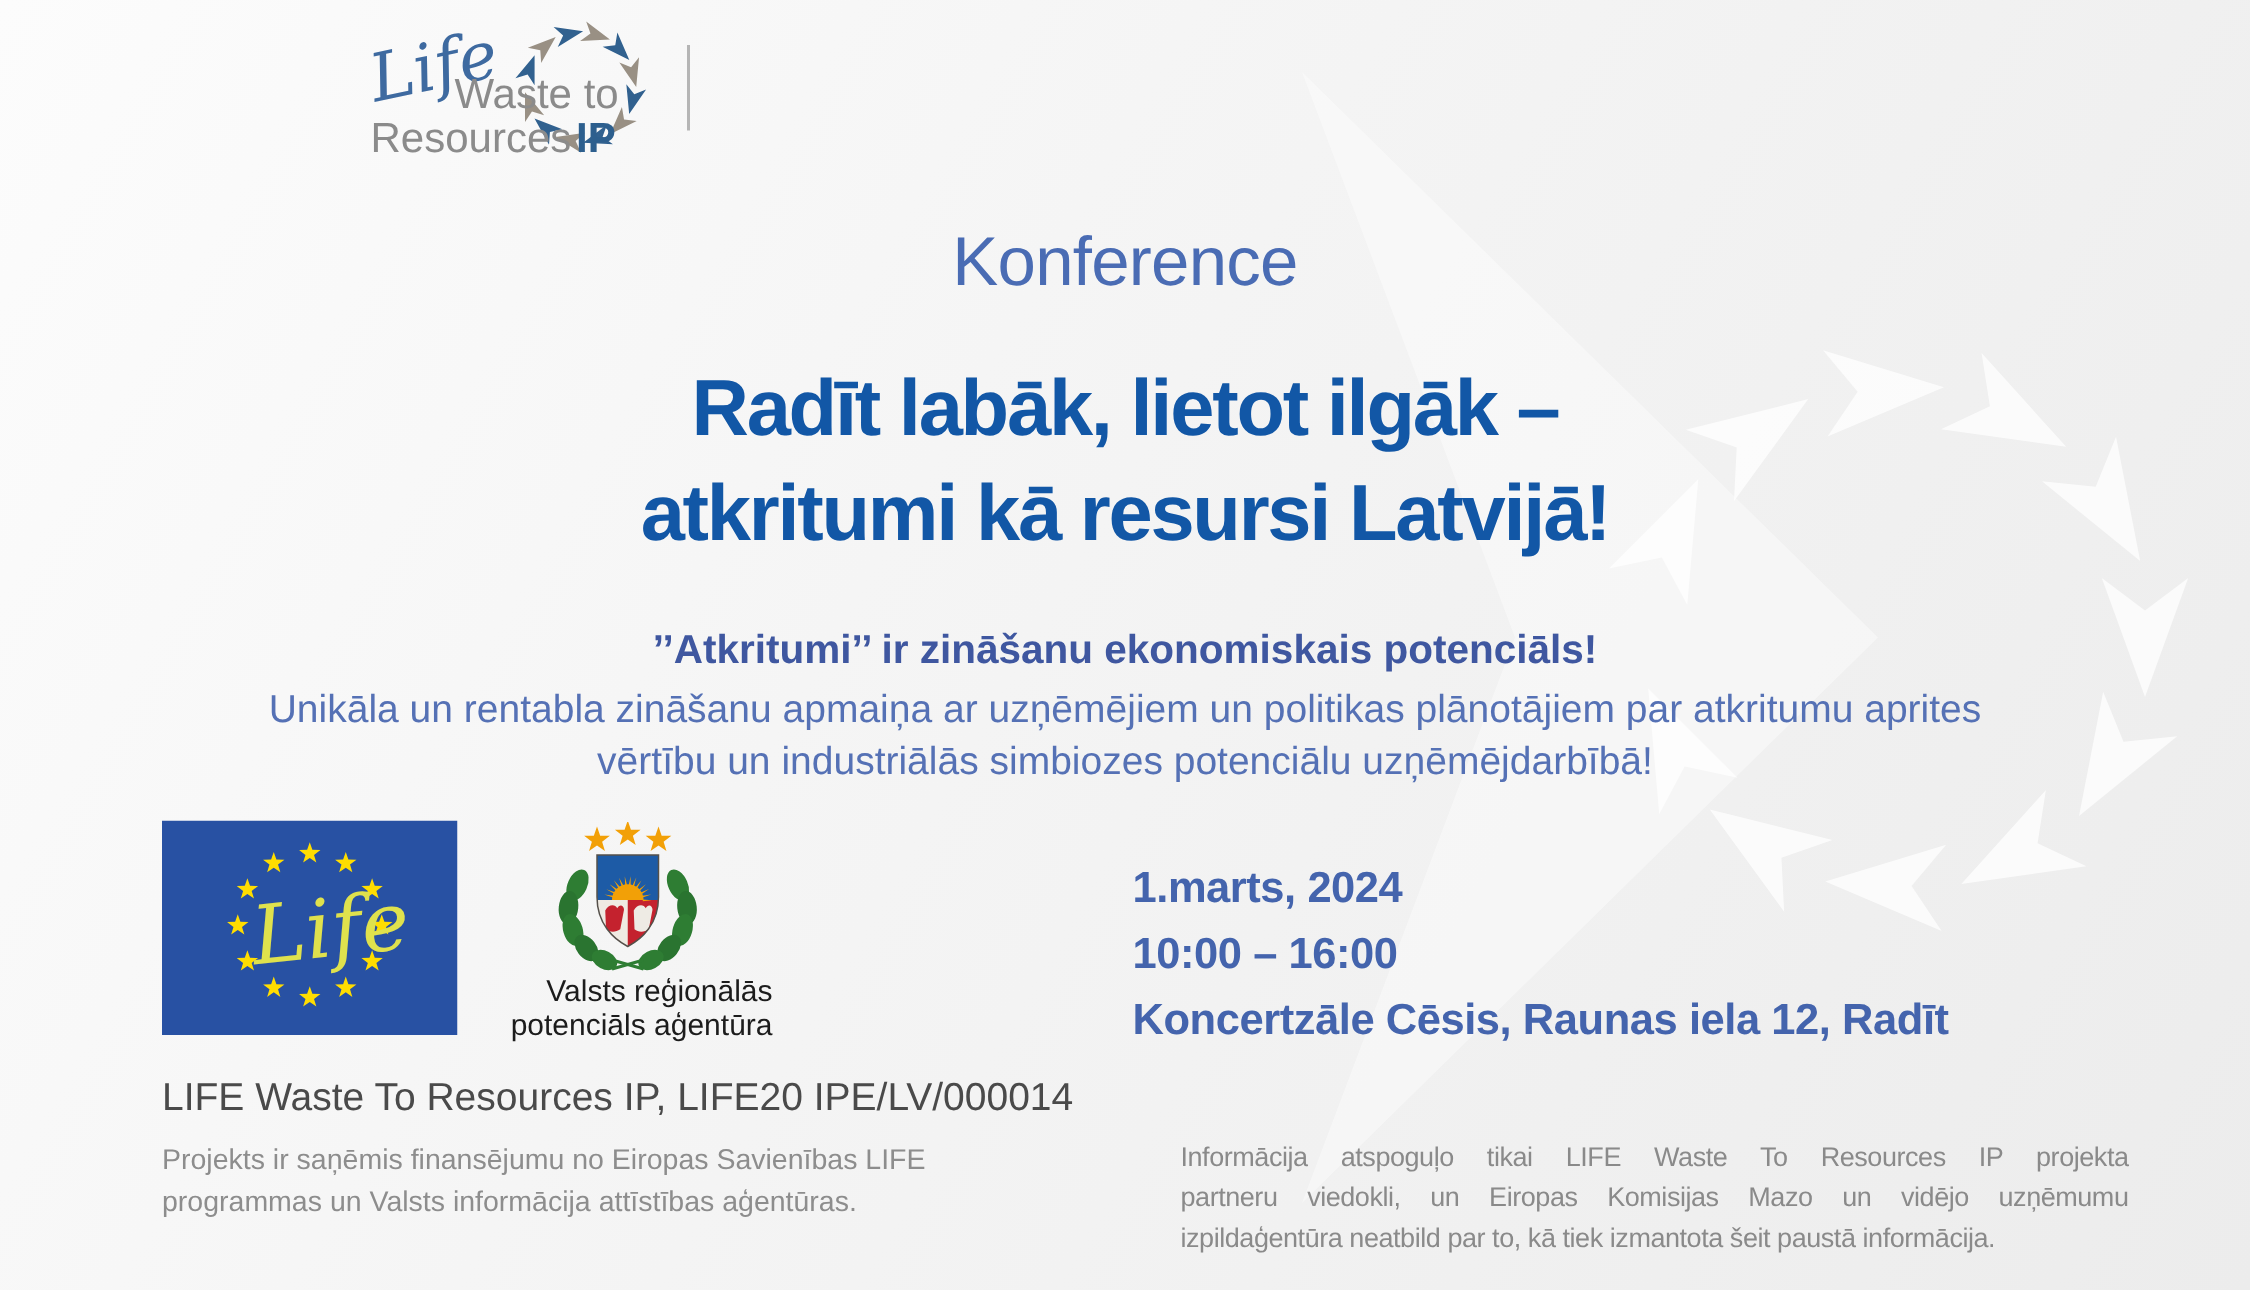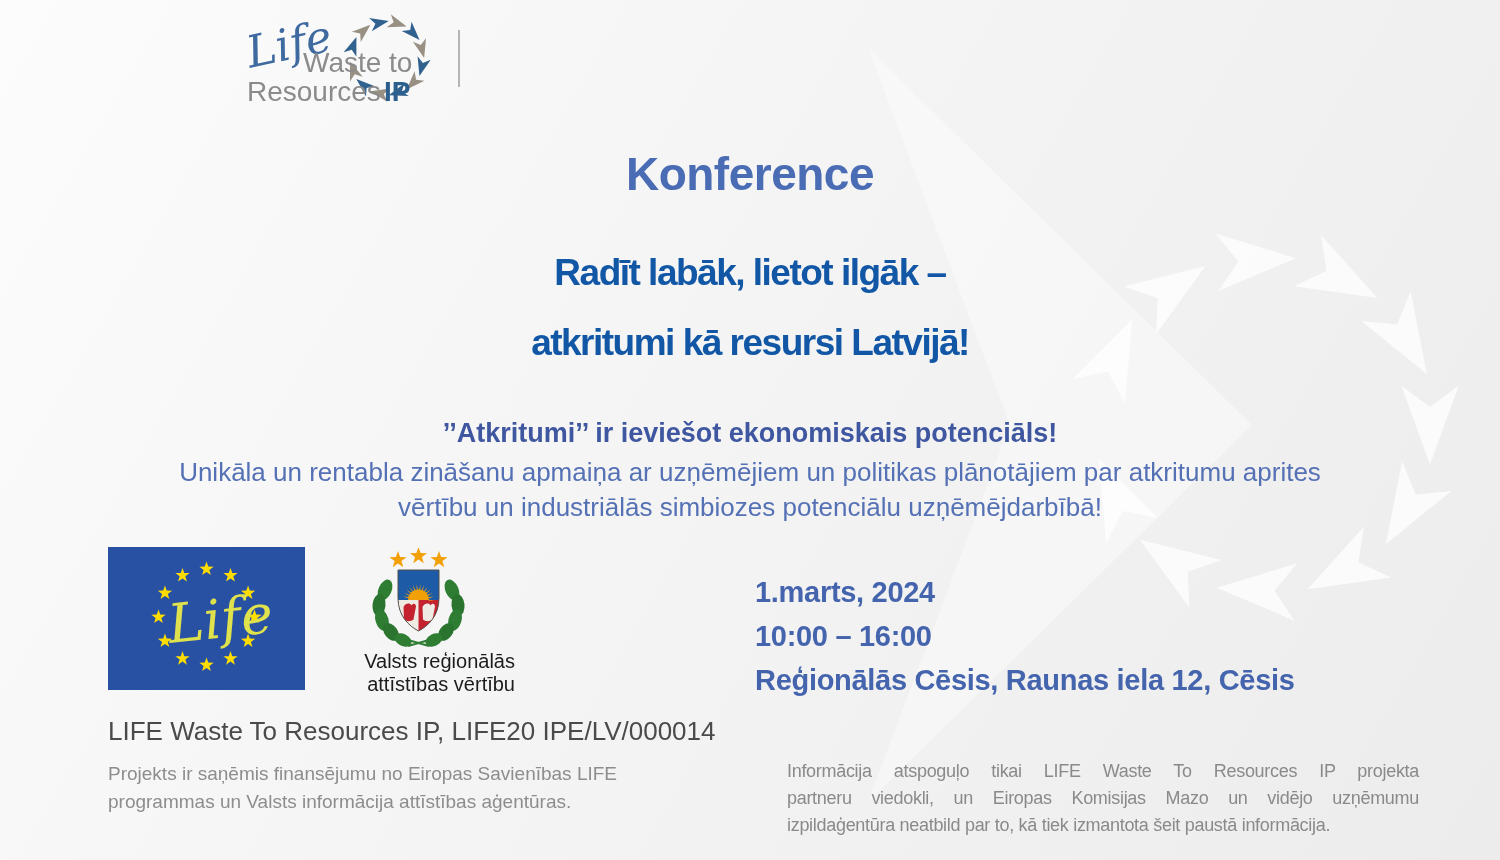--- a/index.html
+++ b/index.html
@@ -13,22 +13,22 @@
   .content{z-index:1;}
   .abs{position:absolute;}
 
   
   .logo-box{left:243px;top:14px;width:200px;height:95px;}
   .header-divider{left:458px;top:30px;width:2px;height:57px;background:#b5b5b5;}
   .header-text{left:503px;top:33px;width:830px;font-size:20px;line-height:28px;color:#a5a5a5;}
   .header-text .b{font-weight:bold;color:#a0a0a0;}
 
   
-  .kicker{left:0;top:147px;width:1500px;text-align:center;font-size:46px;font-weight:bold;color:#4a6cb4;letter-spacing:-0.5px;}
-  .title{left:0;top:238px;width:1500px;text-align:center;font-size:37px;font-weight:bold;color:#1257a6;line-height:70px;letter-spacing:-1.5px;}
+  .kicker{left:0;top:147px;width:1500px;text-align:center;font-size:46px;font-weight:normal;color:#4a6cb4;letter-spacing:-0.5px;}
+  .title{left:0;top:238px;width:1500px;text-align:center;font-size:53px;font-weight:bold;color:#1257a6;line-height:70px;letter-spacing:-1.5px;}
   .subtitle{left:0;top:418px;width:1500px;text-align:center;font-size:27px;font-weight:bold;color:#3f57a0;}
   .desc{left:0;top:455px;width:1500px;text-align:center;font-size:26px;color:#5571b5;line-height:35px;}
 
   
   .eu-flag{left:108px;top:547px;width:197px;height:143px;}
   .coat{left:370px;top:548px;width:97px;height:100px;}
   .agency-name{left:325px;top:650px;width:190px;text-align:right;font-size:20px;line-height:23px;color:#1c1c1c;}
   .project-ref{left:108px;top:716px;font-size:26px;color:#4a4a4a;white-space:nowrap;}
   .funding-note{left:108px;top:760px;width:540px;font-size:19px;line-height:28px;color:#8d8d8d;}
 
@@ -86,21 +86,21 @@
     <div class="abs header-divider"></div>
 
 
     <div class="abs kicker">Konference</div>
 
     <div class="abs title">
       <div>Radīt labāk, lietot ilgāk –</div>
       <div>atkritumi kā resursi Latvijā!</div>
     </div>
 
-    <div class="abs subtitle">’’Atkritumi’’ ir ieviešot ekonomiskais potenciāls!</div>
+    <div class="abs subtitle">’’Atkritumi’’ ir zināšanu ekonomiskais potenciāls!</div>
 
     <div class="abs desc">
       <div>Unikāla un rentabla zināšanu apmaiņa ar uzņēmējiem un politikas plānotājiem par atkritumu aprites</div>
       <div>vērtību un industriālās simbiozes potenciālu uzņēmējdarbībā!</div>
     </div>
 
     <svg class="abs eu-flag" viewBox="0 0 197 143">
       <rect x="0" y="0" width="197" height="143" fill="#2851a3"></rect>
       <g id="flag-stars">
           <path d="M98.50,14.50L100.26,19.57L105.63,19.68L101.35,22.93L102.91,28.07L98.50,25.00L94.09,28.07L95.65,22.93L91.37,19.68L96.74,19.57Z" fill="#ffdd00"></path>
@@ -164,34 +164,34 @@
           <path d="M38,52 A10.5,10.5 0 0 1 59,52 Z" fill="#f2a007"></path>
           <path d="M33.5,59 c2,-4 6.5,-4.5 8,-1.5 c1.5,-3 4.5,-2 4.5,1 l-2.5,13 c-3,2.2 -7,2.2 -9.5,0 Z" fill="#c4222e"></path>
           <path d="M52.5,59 c2,-4 6.5,-4.5 8,-1.5 c1.5,-3 4.5,-2 4.5,1 l-2.5,13 c-3,2.2 -7,2.2 -9.5,0 Z" fill="#eeebe4"></path>
         </g>
         <path d="M28,22 H69 V50 C69,68 58,78 48.5,83 C39,78 28,68 28,50 Z" fill="none" stroke="#55504a" stroke-width="1"></path>
       </g>
     </svg>
 
     <div class="abs agency-name">
       <div>Valsts reģionālās</div>
-      <div>attīstības vērtību</div>
+      <div>potenciāls aģentūra</div>
     </div>
 
     <div class="abs project-ref">LIFE Waste To Resources IP, LIFE20 IPE/LV/000014</div>
 
     <div class="abs funding-note">
       <div>Projekts ir saņēmis finansējumu no Eiropas Savienības LIFE</div>
       <div>programmas un Valsts informācija attīstības aģentūras.</div>
     </div>
 
     <div class="abs event">
       <div>1.marts, 2024</div>
       <div>10:00 – 16:00</div>
-      <div>Reģionālās Cēsis, Raunas iela 12, Cēsis</div>
+      <div>Koncertzāle Cēsis, Raunas iela 12, Radīt</div>
     </div>
 
     <div class="abs disclaimer">
       <div class="jl">Informācija atspoguļo tikai LIFE Waste To Resources IP projekta</div>
       <div class="jl">partneru viedokli, un Eiropas Komisijas Mazo un vidējo uzņēmumu</div>
       <div class="ll">izpildaģentūra neatbild par to, kā tiek izmantota šeit paustā informācija.</div>
     </div>
 
   </div>
 </div>

